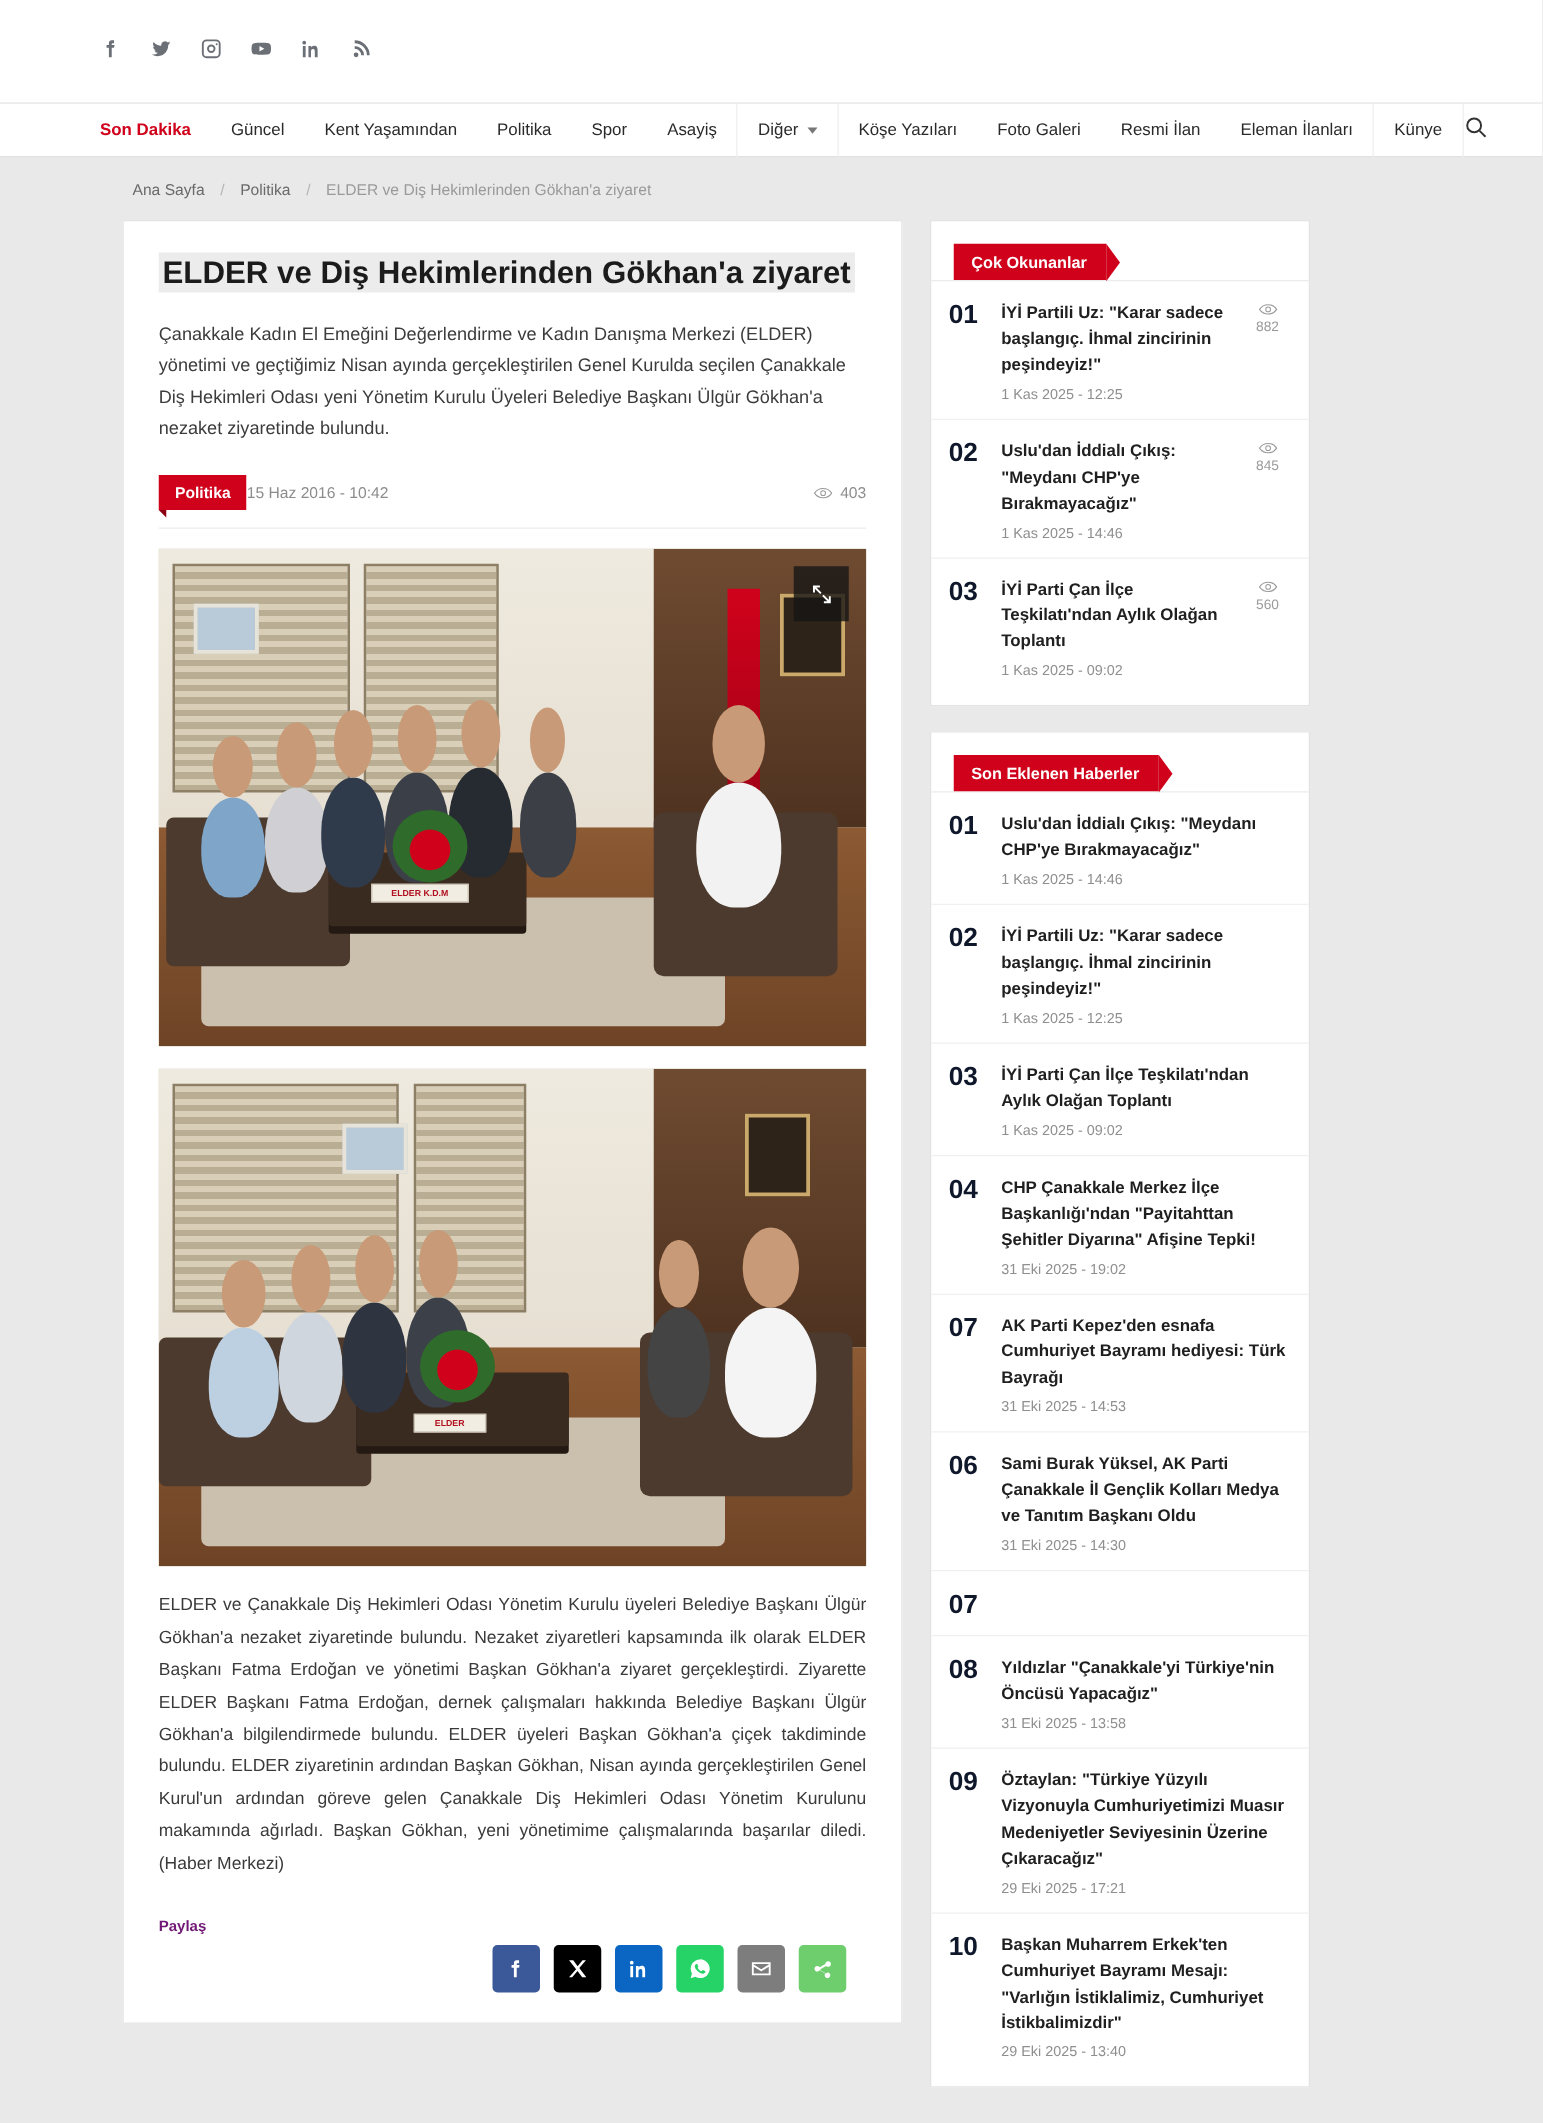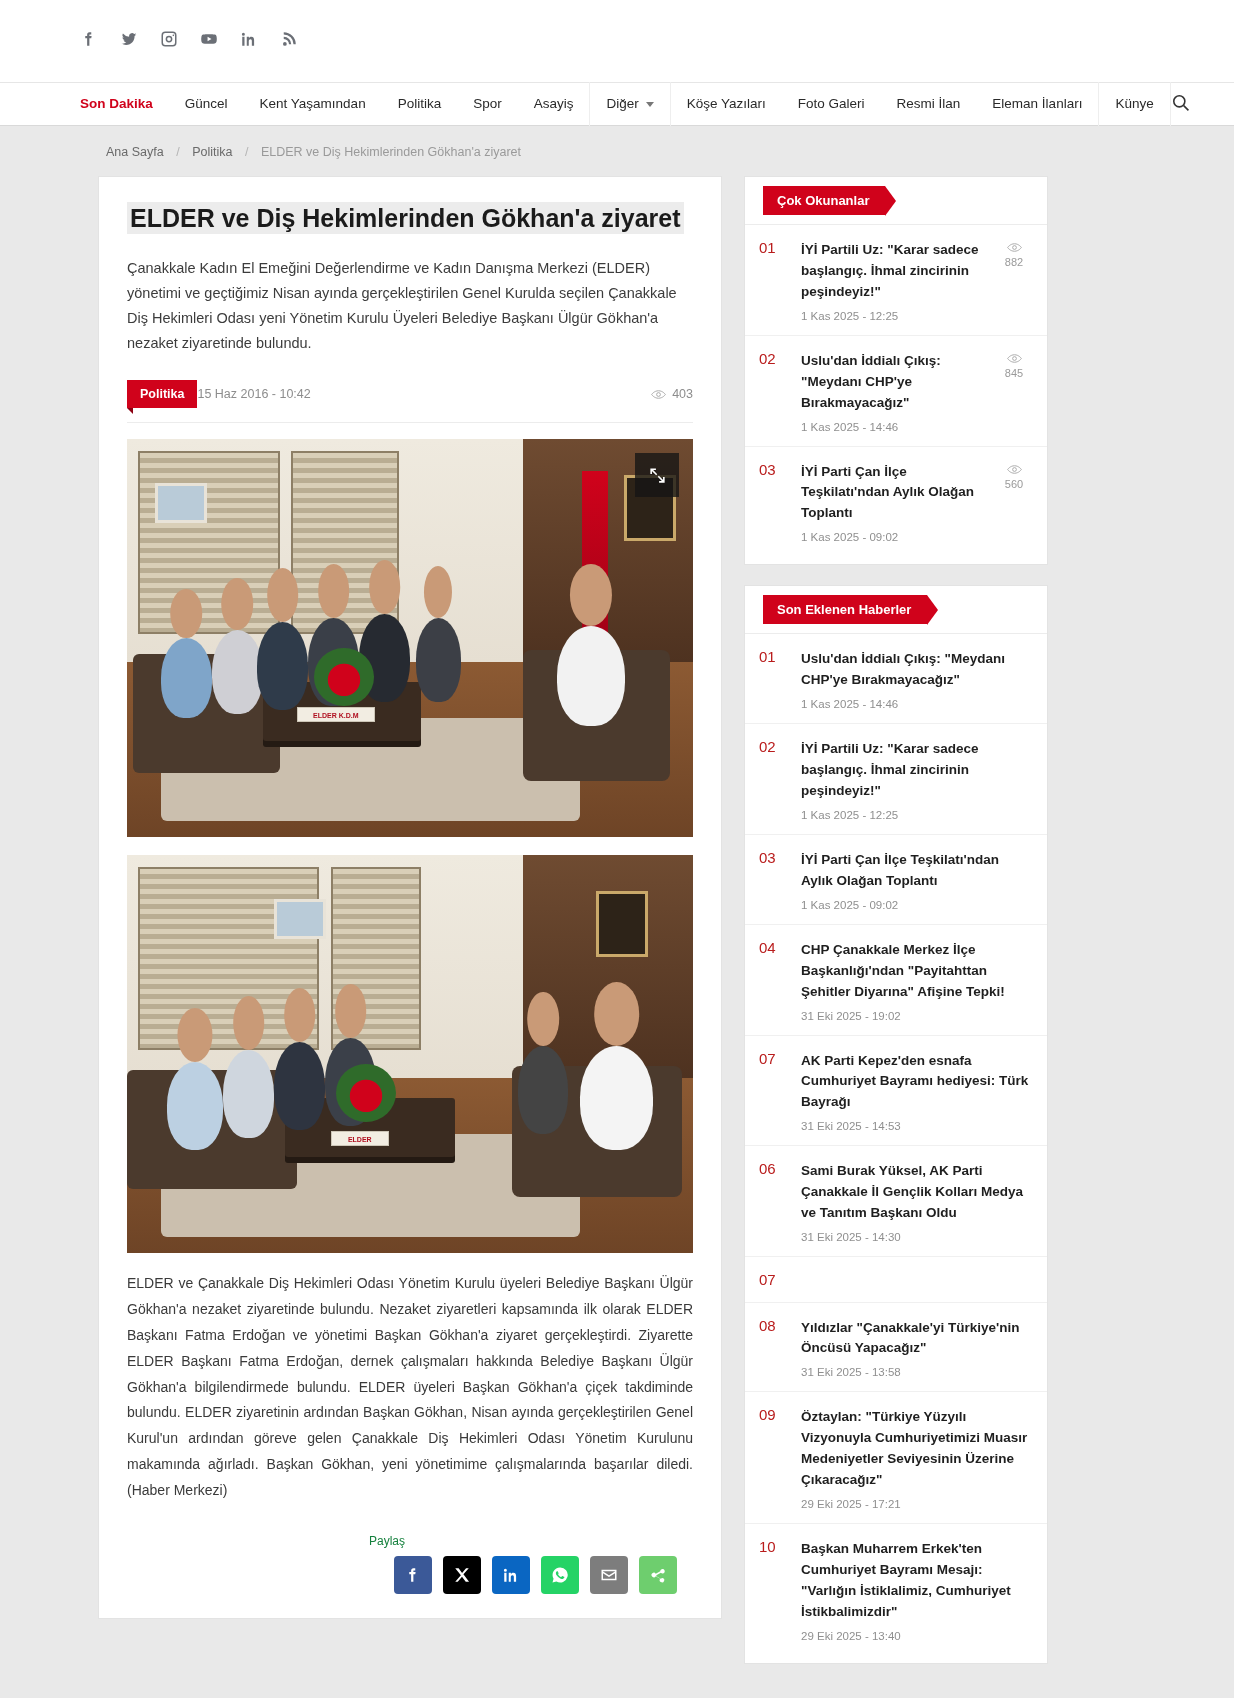--- a/index.html
+++ b/index.html
@@ -216,21 +216,21 @@
   .pp i { position: absolute; left: 50%; top: -62%; width: 62%; height: 62%; transform: translateX(-50%); border-radius: 50%; background: #c99a77; }
 
   .body-text {
     font-size: 14px;
     line-height: 1.85;
     color: #3a3a3a;
     text-align: justify;
     margin: 8px 0 30px;
   }
 
-  .share-label { text-align: center; font-size: 12px; color: #15803d; margin-bottom: 8px; padding-right: 46px; }
+  .share-label { text-align: left; font-size: 12px; color: #701a75; margin-bottom: 8px; padding-right: 46px; font-weight: bold; }
   .share-row { display: flex; gap: 11px; justify-content: center; padding-left: 250px; }
   .sbtn {
     width: 38px; height: 38px;
     border-radius: 4px;
     display: flex; align-items: center; justify-content: center;
     cursor: pointer;
   }
   .sbtn svg { width: 18px; height: 18px; fill: #fff; }
   .sb-fb { background: #3b5998; }
   .sb-x  { background: #000; }
@@ -243,21 +243,21 @@
   .card {
     background: #fff;
     border: 1px solid #e3e3e3;
     margin-bottom: 20px;
     padding: 0 0 8px;
   }
   .card-head {
     position: relative;
     height: 48px;
     display: flex;
-    align-items: center;
+    align-items: flex-end;
     border-bottom: 1px solid #ececec;
   }
   .ribbon {
     background: #d0021b;
     color: #fff;
     font-size: 13px;
     font-weight: bold;
     padding: 7px 16px 7px 14px;
     margin-left: 18px;
     position: relative;
@@ -271,23 +271,23 @@
     border-left: 11px solid #d0021b;
   }
   .n-item {
     display: flex;
     padding: 15px 16px 13px 14px;
     border-bottom: 1px solid #f0f0f0;
     gap: 12px;
   }
   .n-item:last-child { border-bottom: none; }
   .n-num {
-    font-size: 15px;
-    color: #b91c1c;
-    font-weight: normal;
+    font-size: 21px;
+    color: #0f172a;
+    font-weight: bold;
     min-width: 30px;
     line-height: 1.1;
   }
   .n-body { flex: 1; }
   .n-title { font-size: 13.5px; line-height: 1.55; color: #1f1f1f; font-weight: bold; }
   .n-date { font-size: 11.5px; color: #8f8f8f; margin-top: 7px; }
   .n-views {
     min-width: 34px;
     text-align: center;
     font-size: 11px;

